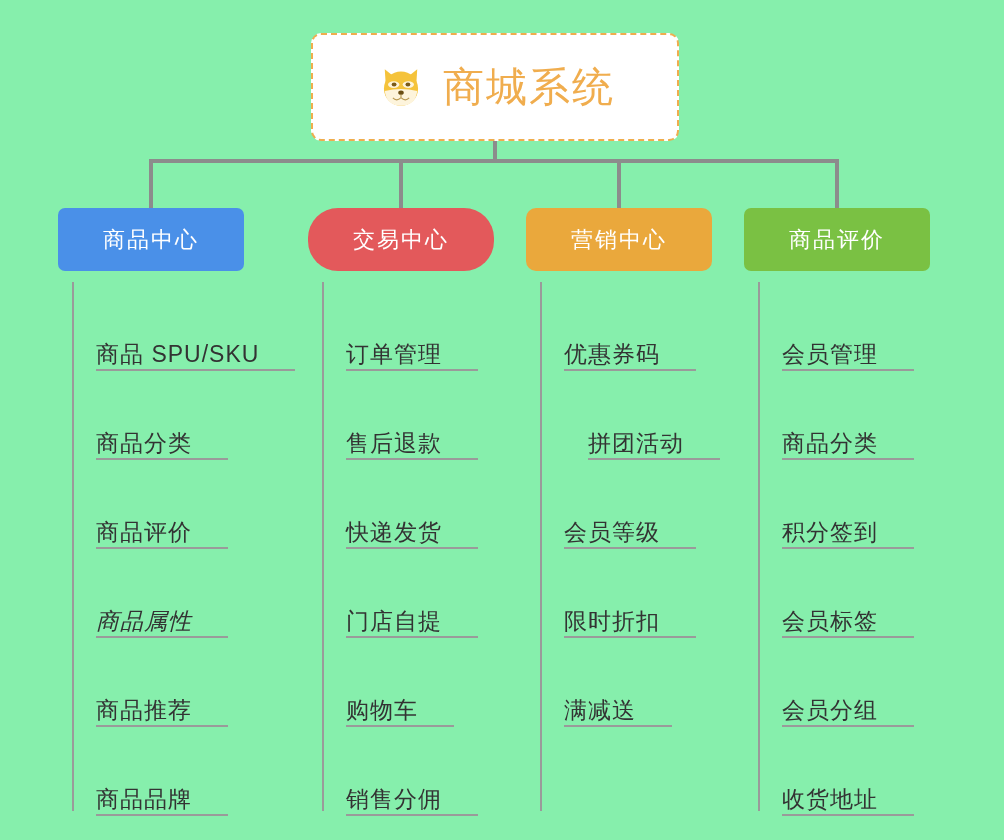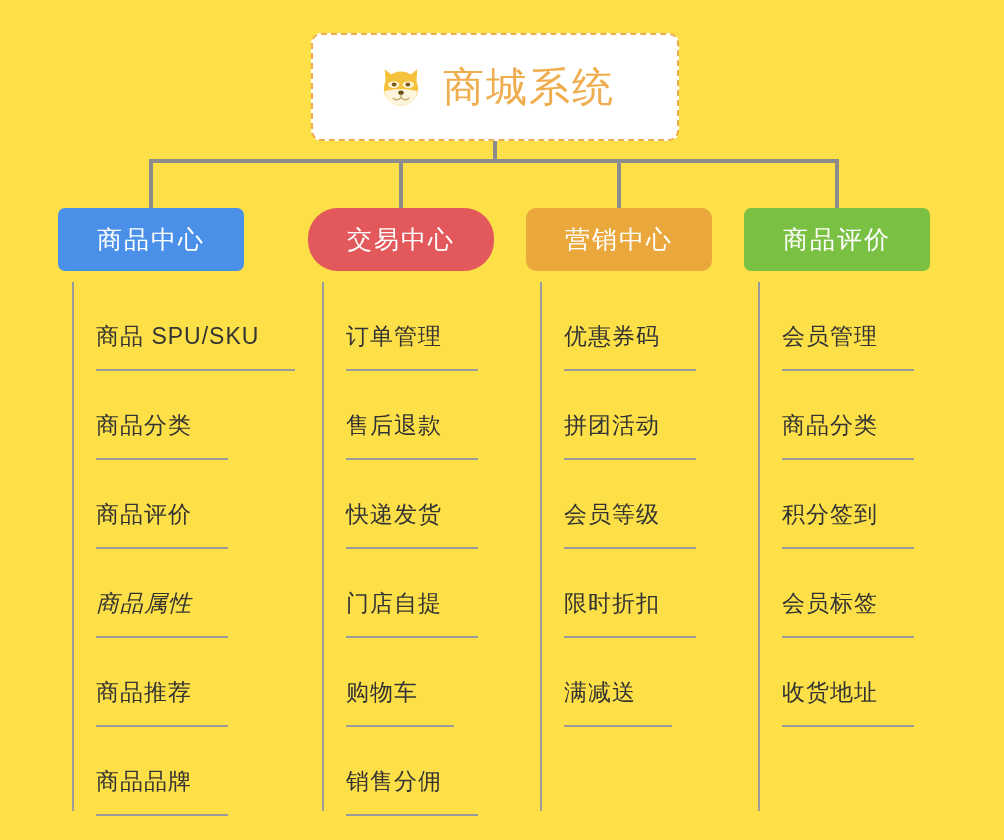--- a/index.html
+++ b/index.html
@@ -86,21 +86,21 @@
   }
 
   .cat-box {
     width: 186px;
     height: 63px;
     border-radius: 7px;
     display: flex;
     align-items: center;
     justify-content: center;
     color: #ffffff;
-    font-size: 25px;
+    font-size: 22px;
     letter-spacing: 2px;
     white-space: nowrap;
   }
 
   
   .leaf-list {
     position: relative;
     margin-top: 11px;
     margin-left: 14px;
     padding-left: 0;
@@ -120,31 +120,31 @@
     height: 89px;
     display: flex;
     align-items: flex-end;
     padding-left: 24px;
   }
 
   .leaf-label {
     font-size: 23px;
     color: #333333;
     line-height: 1.1;
-    padding-bottom: 20px;
+    padding-bottom: 2px;
     letter-spacing: 1px;
     white-space: nowrap;
     border-bottom: 2px solid #9a9a9a;
     padding-right: 36px;
   }
 </style>
 </head>
 <body style="background: rgb(248, 248, 248);">
 
-<div id="canvas" style="background: #fde047;">
+<div id="canvas" style="background: #86efac;">
 
   <div id="root-node" style="border-color: rgb(240, 173, 78); background: rgb(255, 255, 255);">
     <svg id="root-icon" viewBox="0 0 64 64">
 
       <path d="M12 10 L22 18 L13 26 Z" fill="#f5c33b"></path>
       <path d="M52 10 L42 18 L51 26 Z" fill="#f5c33b"></path>
 
       <ellipse cx="32" cy="34" rx="21" ry="21" fill="#f5c33b"></ellipse>
 
       <path d="M12 37 Q32 32 52 37 Q50 55 32 55 Q14 55 12 37 Z" fill="#fdf4dc"></path>
@@ -228,21 +228,21 @@
   <div class="column" style="left:526px">
     <div class="cat-box" style="background: rgb(234, 168, 60); border-radius: 10px;">
       <span>营销中心</span>
     </div>
     <ul class="leaf-list">
       <div class="leaf-trunk" style="height: 529px; background: rgb(154, 154, 154);"></div>
       <li class="leaf">
           <span class="leaf-label" style="border-bottom-color: rgb(154, 154, 154);">优惠券码</span>
         </li>
       <li class="leaf">
-          <span class="leaf-label" style="border-bottom-color: rgb(154, 154, 154);">拼团活动</span>
+          <span class="leaf-label" style="border-bottom-color: rgb(154, 154, 154); margin-left: 24px;">拼团活动</span>
         </li>
       <li class="leaf">
           <span class="leaf-label" style="border-bottom-color: rgb(154, 154, 154);">会员等级</span>
         </li>
       <li class="leaf">
           <span class="leaf-label" style="border-bottom-color: rgb(154, 154, 154);">限时折扣</span>
         </li>
       <li class="leaf">
           <span class="leaf-label" style="border-bottom-color: rgb(154, 154, 154);">满减送</span>
         </li>
@@ -261,18 +261,21 @@
       <li class="leaf">
           <span class="leaf-label" style="border-bottom-color: rgb(154, 154, 154);">商品分类</span>
         </li>
       <li class="leaf">
           <span class="leaf-label" style="border-bottom-color: rgb(154, 154, 154);">积分签到</span>
         </li>
       <li class="leaf">
           <span class="leaf-label" style="border-bottom-color: rgb(154, 154, 154);">会员标签</span>
         </li>
       <li class="leaf">
+          <span class="leaf-label" style="border-bottom-color: rgb(154, 154, 154);">会员分组</span>
+        </li>
+      <li class="leaf">
           <span class="leaf-label" style="border-bottom-color: rgb(154, 154, 154);">收货地址</span>
         </li>
     </ul>
   </div>
 
 </div>
 
 </body></html>

